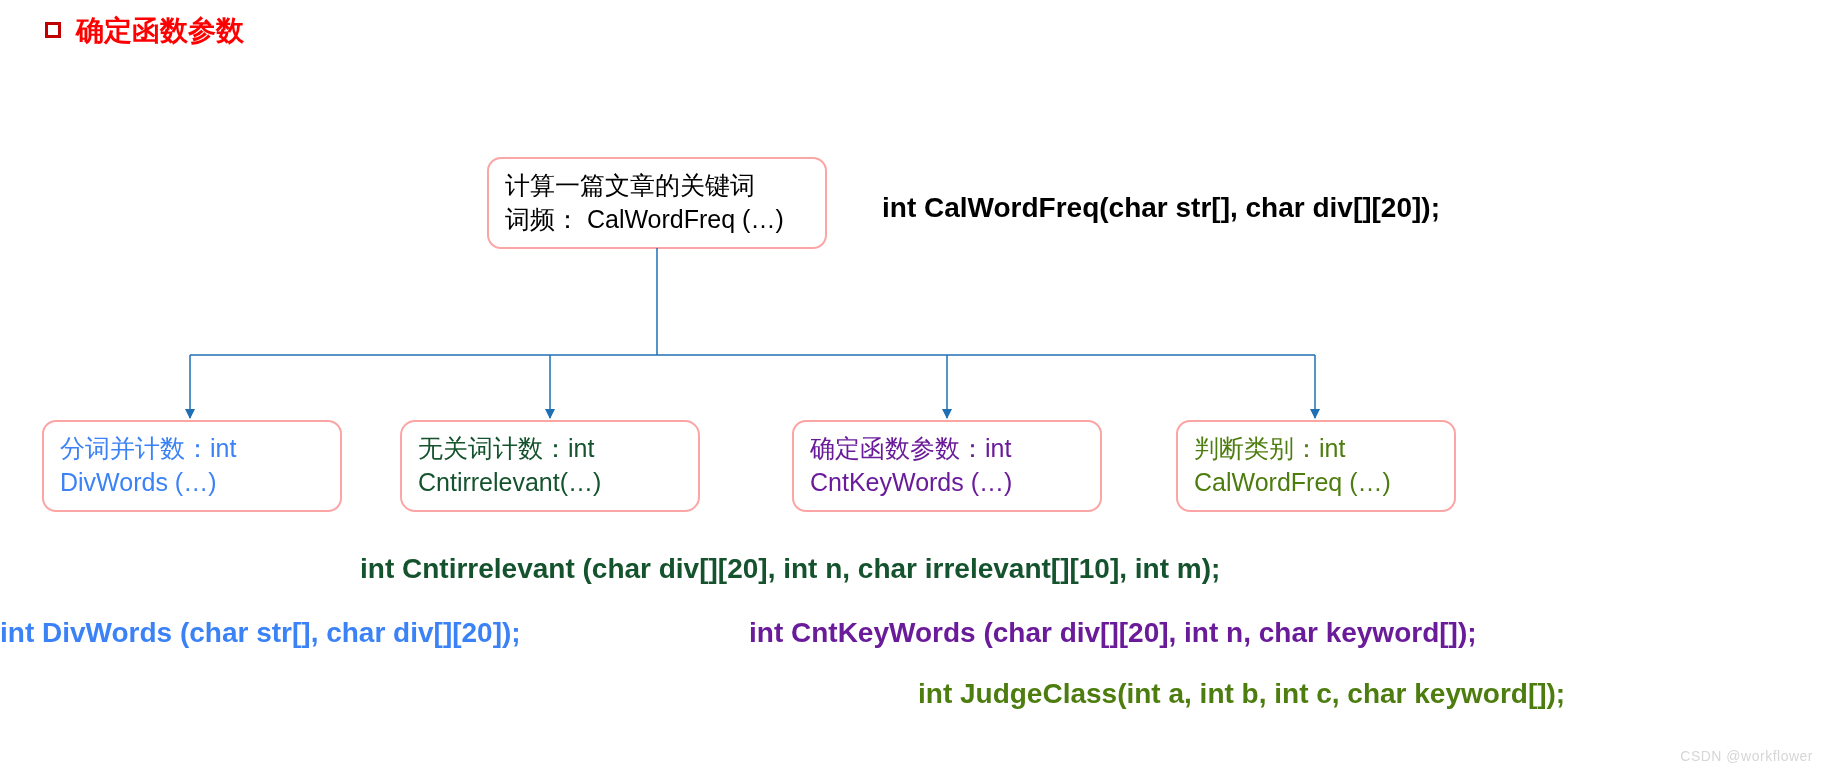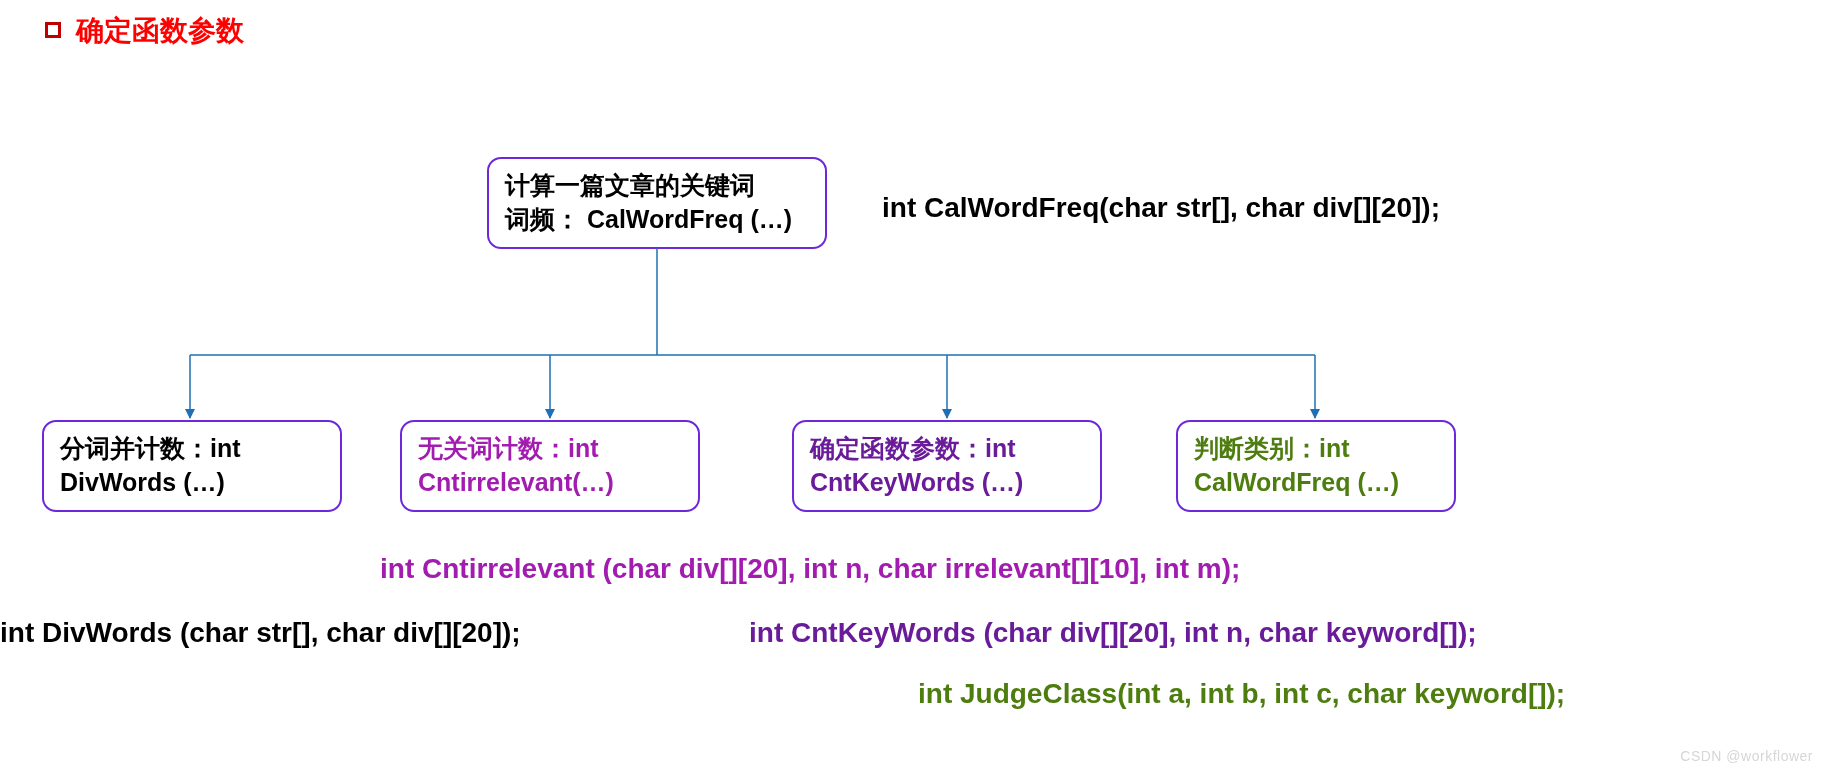--- a/index.html
+++ b/index.html
@@ -20,36 +20,36 @@
     box-sizing: border-box;
   }
   .title-text {
     position: absolute;
     color: #ff0000;
     font-size: 28px;
     font-weight: 700;
   }
   .node {
     position: absolute;
-    border: 2px solid #6d28d9;
+    border: 2px solid #fca5a5;
     border-radius: 14px;
     padding: 10px 16px;
     font-size: 25px;
-    font-weight: 700;
+    font-weight: 400;
     line-height: 1.35;
     box-sizing: border-box;
     background: #fff;
   }
   .sig {
     position: absolute;
     font-size: 28px;
     font-weight: 700;
   }
-  .red    { color: #000000; }
-  .blue   { color: #a21caf; }
+  .red    { color: #3b82f6; }
+  .blue   { color: #14532d; border-radius: 15px; }
   .purple { color: #6a1b9a; }
   .green  { color: #4d7c0f; }
   .black  { color: #000; }
   svg.connectors {
     position: absolute;
     left: 0;
     top: 0;
     width: 1823px;
     height: 768px;
     pointer-events: none;
@@ -91,21 +91,21 @@
 <div class="node purple" style="left:792px; top:420px; width:310px;">
   <div>确定函数参数：int</div>
   <div>CntKeyWords (…)</div>
 </div>
 
 <div class="node green" style="left:1176px; top:420px; width:280px;">
   <div>判断类别：int</div>
   <div>CalWordFreq (…)</div>
 </div>
 
-<div class="sig blue" style="left:380px; top:553px;">int Cntirrelevant (char div[][20], int n, char irrelevant[][10], int m);</div>
+<div class="sig blue" style="left:360px; top:553px;">int Cntirrelevant (char div[][20], int n, char irrelevant[][10], int m);</div>
 
 <div class="sig red" style="left:0px; top:617px;">int DivWords (char str[], char div[][20]);</div>
 
 <div class="sig purple" style="left:749px; top:617px;">int CntKeyWords (char div[][20], int n, char keyword[]);</div>
 
 <div class="sig green" style="left:918px; top:678px;">int JudgeClass(int a, int b, int c, char keyword[]);</div>
 
 <svg class="connectors">
   <defs>
     <marker id="arrow" viewBox="0 0 10 10" refX="9" refY="5" markerWidth="7" markerHeight="7" orient="auto-start-reverse">

